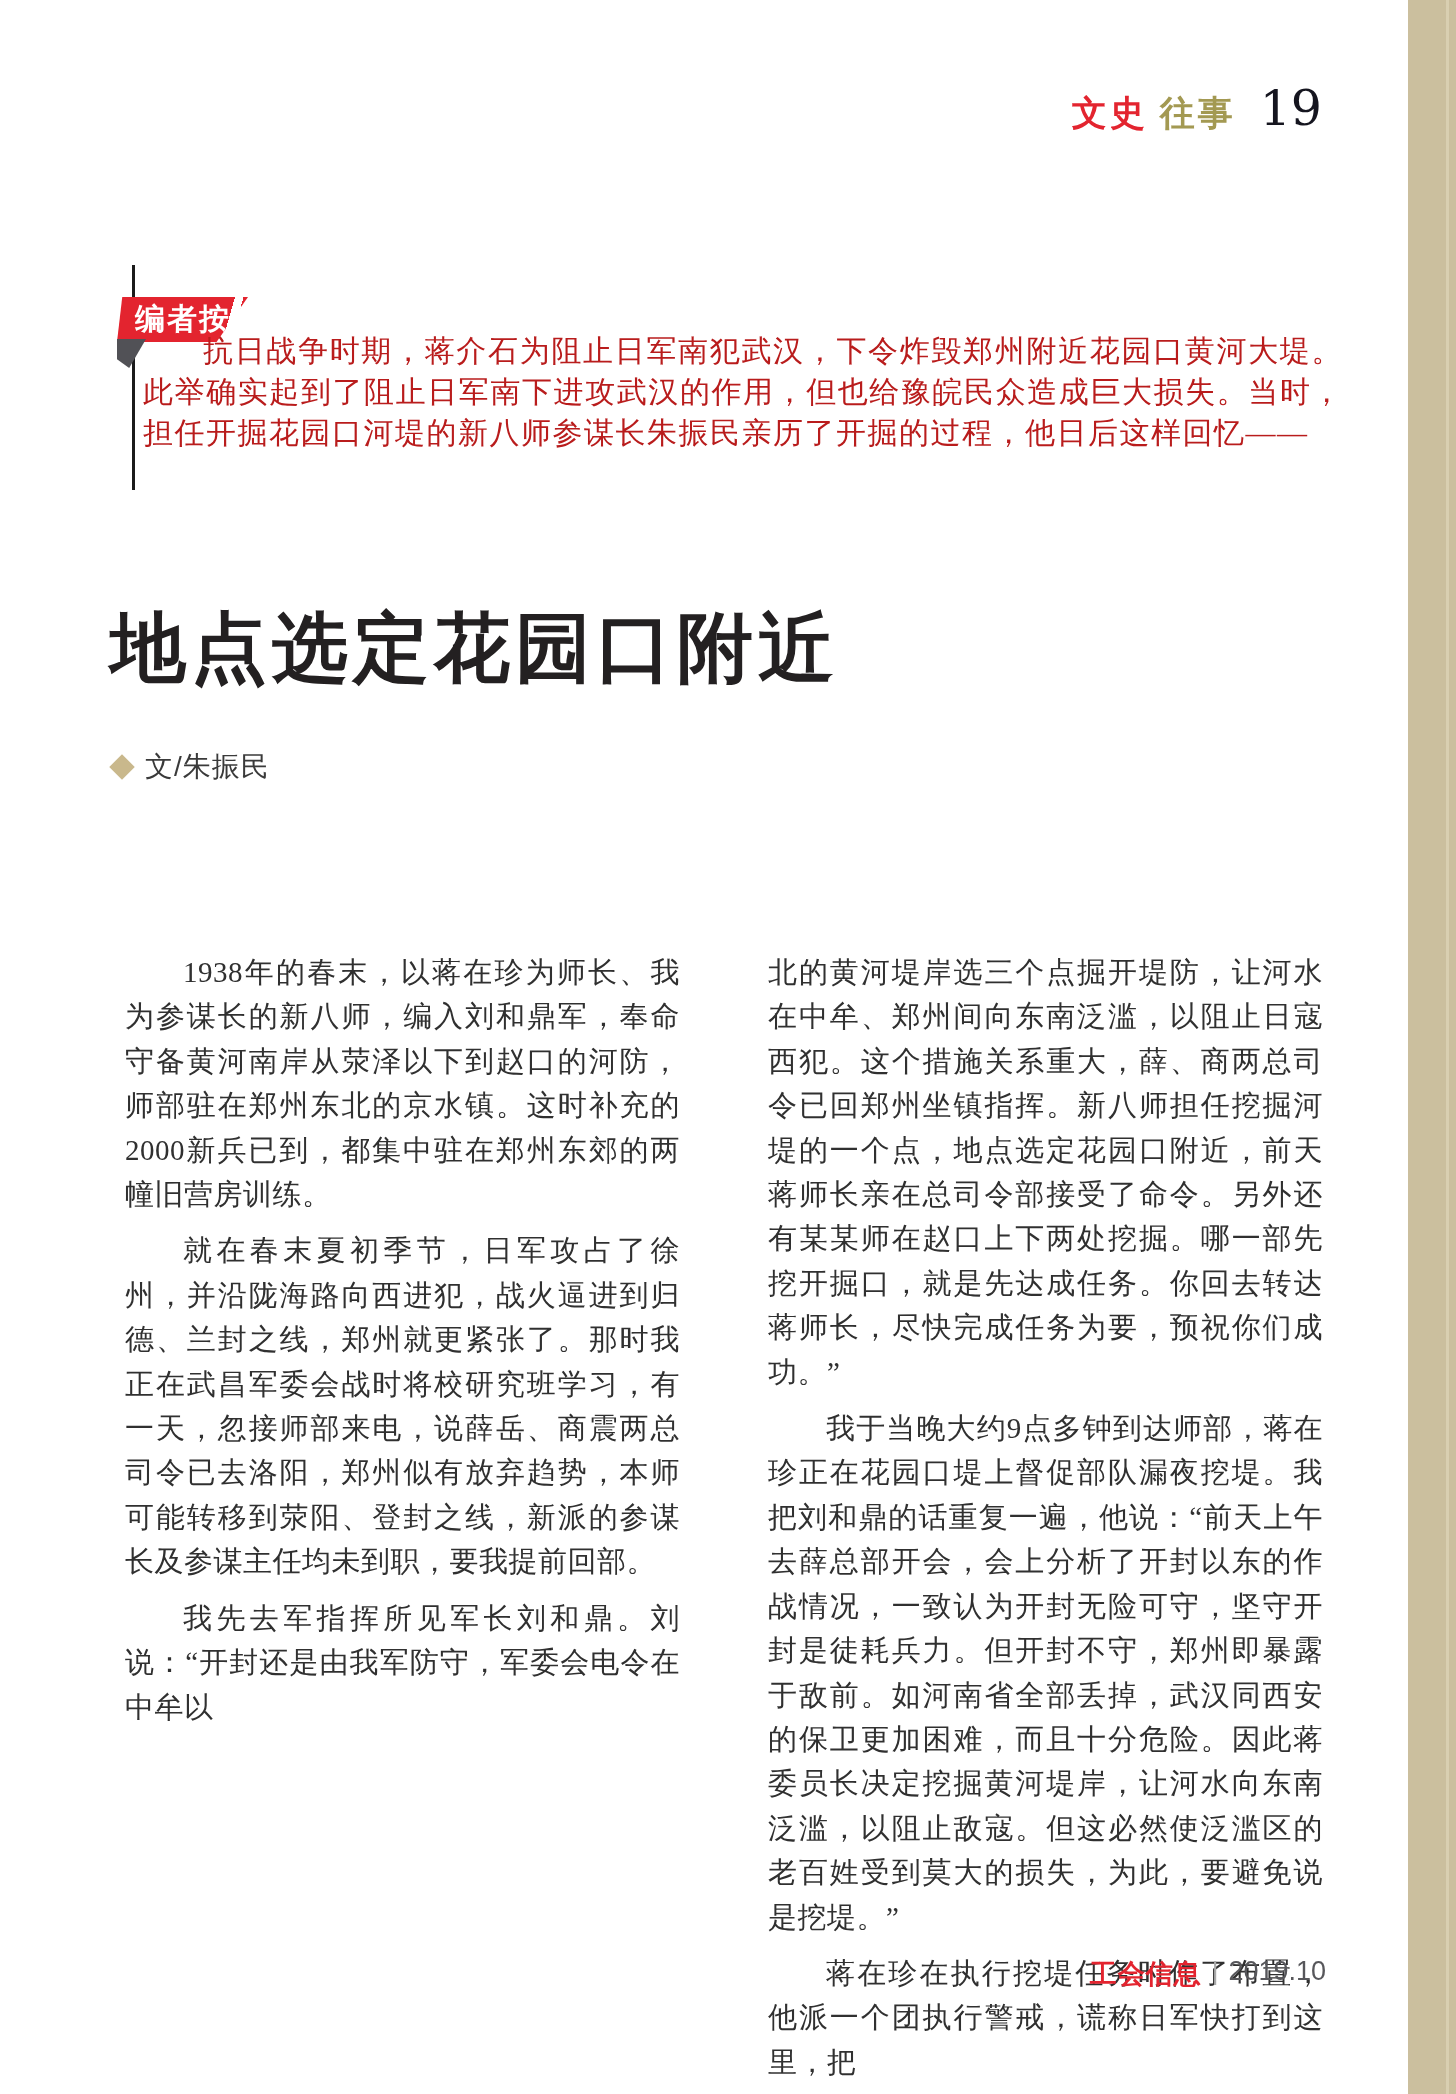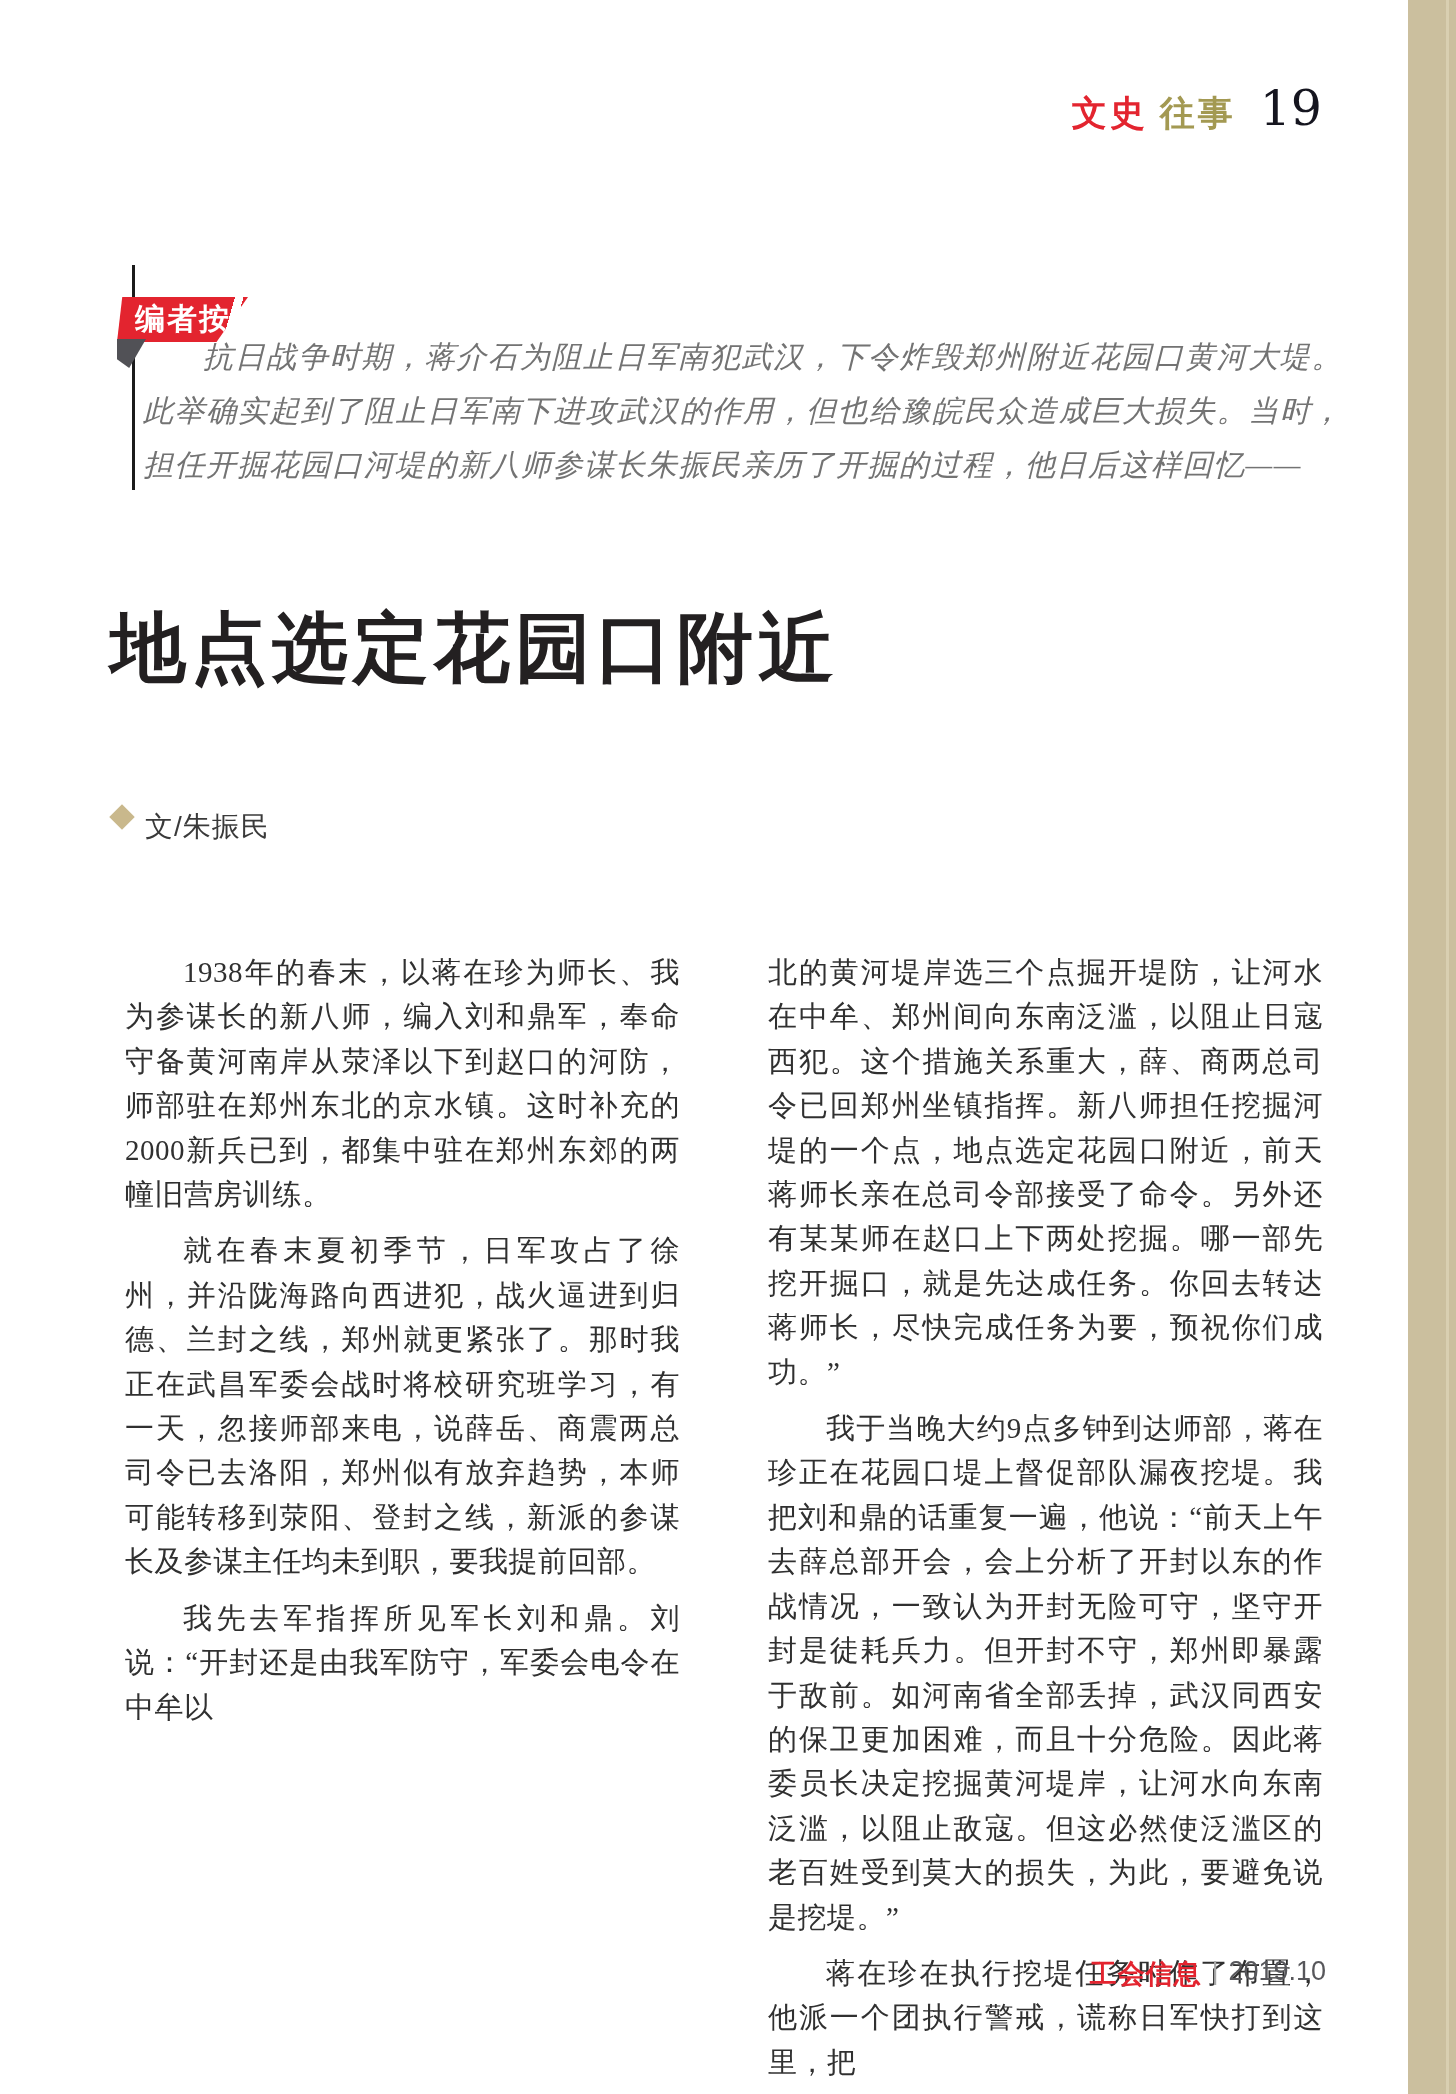--- a/index.html
+++ b/index.html
@@ -58,35 +58,35 @@
     padding-left:18px;letter-spacing:2px;
   }
   .ribbon-fold{
     position:absolute;left:117px;top:339px;width:29px;height:29px;
     background:#515156;
     clip-path:polygon(0 0,100% 0,42% 100%,0 70%);
   }
   .intro{
     position:absolute;left:143px;top:330px;width:1200px;
     margin:0;
-    font-size:30px;line-height:54px;color:#737373;
-    font-style:italic;letter-spacing:1.5px;
+    font-size:30px;line-height:41px;color:#b91c1c;
+    letter-spacing:1.5px;
     text-indent:2em;text-align:justify;
   }
 
   
   .title{
     position:absolute;left:110px;top:600px;margin:0;
     font-family:"Liberation Sans","DejaVu Sans",sans-serif;
     font-weight:900;font-size:76px;letter-spacing:5px;color:#232021;
     line-height:1.25;
   }
   .byline{
-    position:absolute;left:113px;top:808px;
-    display:flex;
+    position:absolute;left:113px;top:748px;
+    display:flex;align-items:center;
   }
   .diamond{
     width:18px;height:18px;background:#c9b88c;
     transform:rotate(45deg);margin-right:14px;flex:0 0 auto;
   }
   .byline-text{
     font-family:"Liberation Sans","DejaVu Sans",sans-serif;
     font-size:28px;color:#3a3a3a;font-weight:500;letter-spacing:1px;
   }
 

